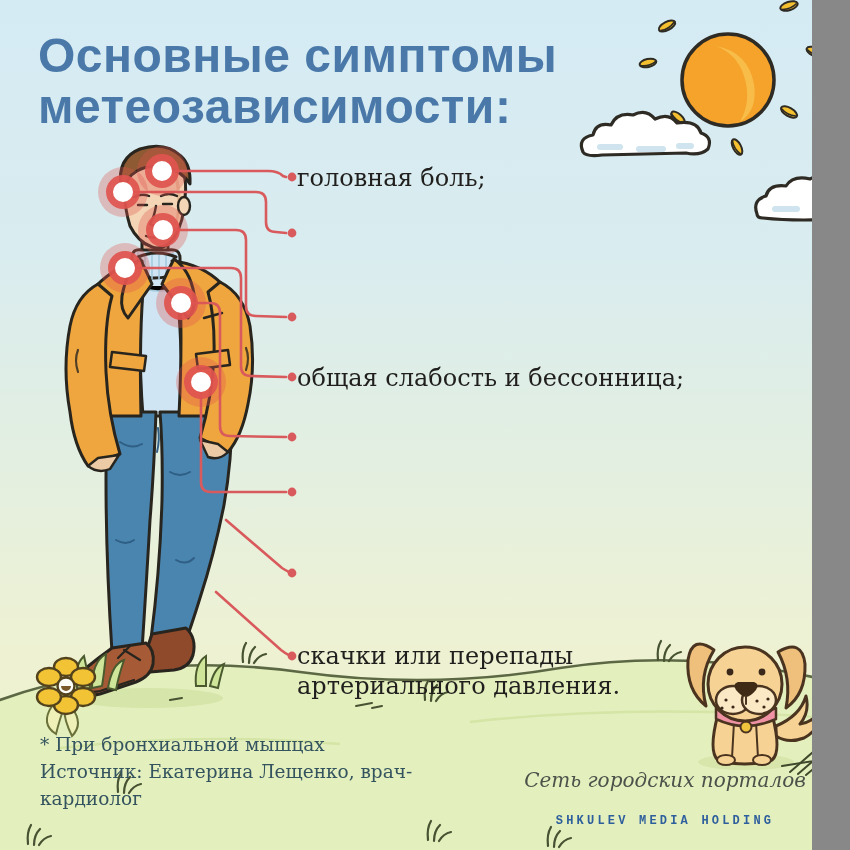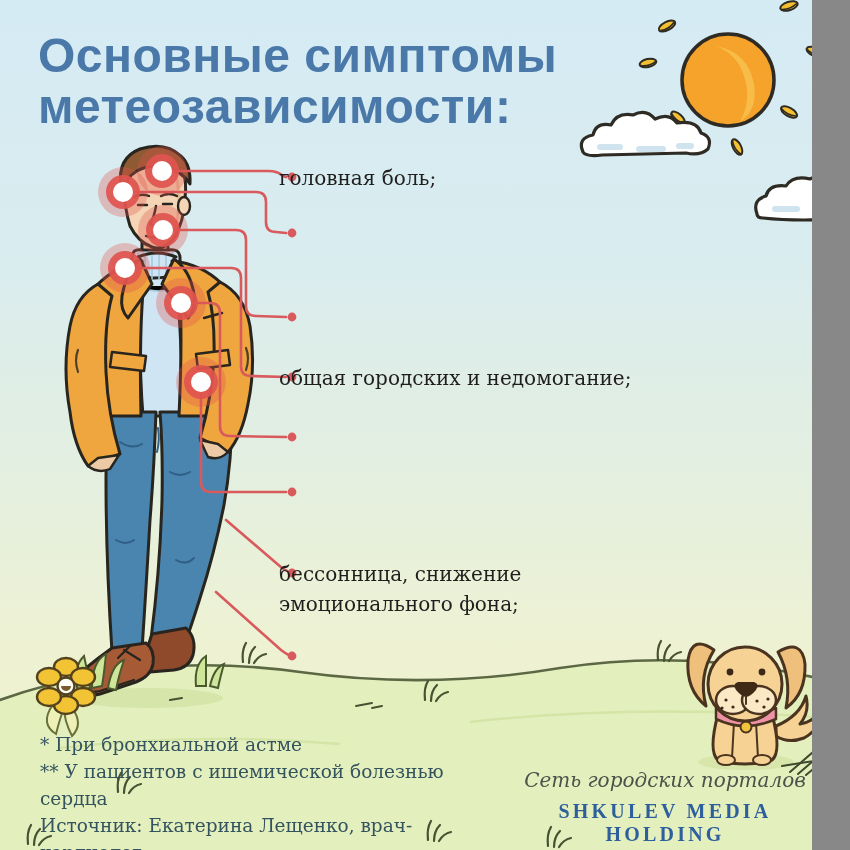--- a/index.html
+++ b/index.html
@@ -9,29 +9,29 @@
     font-family:"DejaVu Serif",serif;
   }
   .poster svg{position:absolute;left:0;top:0;z-index:1;}
   .txt{position:absolute;z-index:2;}
   .title{
     left:38px;top:30px;width:600px;
     font-family:"Liberation Sans",sans-serif;font-weight:700;
     font-size:48px;line-height:51px;color:#4a79a9;white-space:pre-line;letter-spacing:.5px;
   }
   .symptom{
-    left:279px;width:480px;
-    font-size:20px;line-height:30px;color:#201f1d;white-space:pre-line;
+    left:297px;width:480px;
+    font-size:24px;line-height:30px;color:#201f1d;white-space:pre-line;
   }
   .footnotes{left:40px;top:731px;width:470px;font-size:18.5px;line-height:27px;color:#33535e;}
   .brand{left:512px;top:764px;width:306px;text-align:center;}
   .brand-network{font-style:italic;font-size:20px;line-height:32px;color:#4c524a;}
   .brand-holding{
-    margin-top:4px;font-family:Liberation Serif, serif;font-weight:700;
-    font-size:20px;letter-spacing:3.2px;color:#2e5f9d;
+    margin-top:18px;font-family:Liberation Mono, monospace;font-weight:700;
+    font-size:12px;letter-spacing:3.2px;color:#2e5f9d;
   }
 </style>
 </head>
 <body>
 
 <div class="poster">
 
 <svg width="850" height="850" viewBox="0 0 850 850">
   <defs>
     <path id="tuft" d="M0,0 c-1,-8 0,-14 3,-19 M6,1 c0,-7 2,-12 6,-16 M11,1 c3,-5 7,-8 12,-9" stroke="#465231" stroke-width="2.2" fill="none" stroke-linecap="round"></path>
@@ -291,27 +291,26 @@
           <circle cx="201" cy="382" r="17" fill="#e0544f" opacity=".92"></circle>
           <circle cx="201" cy="382" r="10" fill="#ffffff"></circle>
         </g>
   </g>
 </svg>
 
   <div class="txt title">Основные симптомы
 метеозависимости:</div>
 
   <div class="txt symptom" style="top:163px">головная боль;</div>
-  <div class="txt symptom" style="top:363px">общая городских и недомогание;</div>
-  <div class="txt symptom" style="top:559px">бессонница, снижение
-эмоционального фона;</div>
+  <div class="txt symptom" style="top:363px">общая слабость и бессонница;</div>
+  <div class="txt symptom" style="top:641px">скачки или перепады
+артериального давления.</div>
 
   <div class="txt footnotes">
-    <div>* При бронхиальной астме</div>
-    <div>** У пациентов с ишемической болезнью сердца</div>
+    <div>* При бронхиальной мышцах</div>
     <div>Источник: Екатерина Лещенко, врач-кардиолог</div>
   </div>
 
   <div class="txt brand">
     <div class="brand-network">Сеть городских порталов</div>
     <div class="brand-holding">SHKULEV MEDIA HOLDING</div>
   </div>
 
 </div>
 

